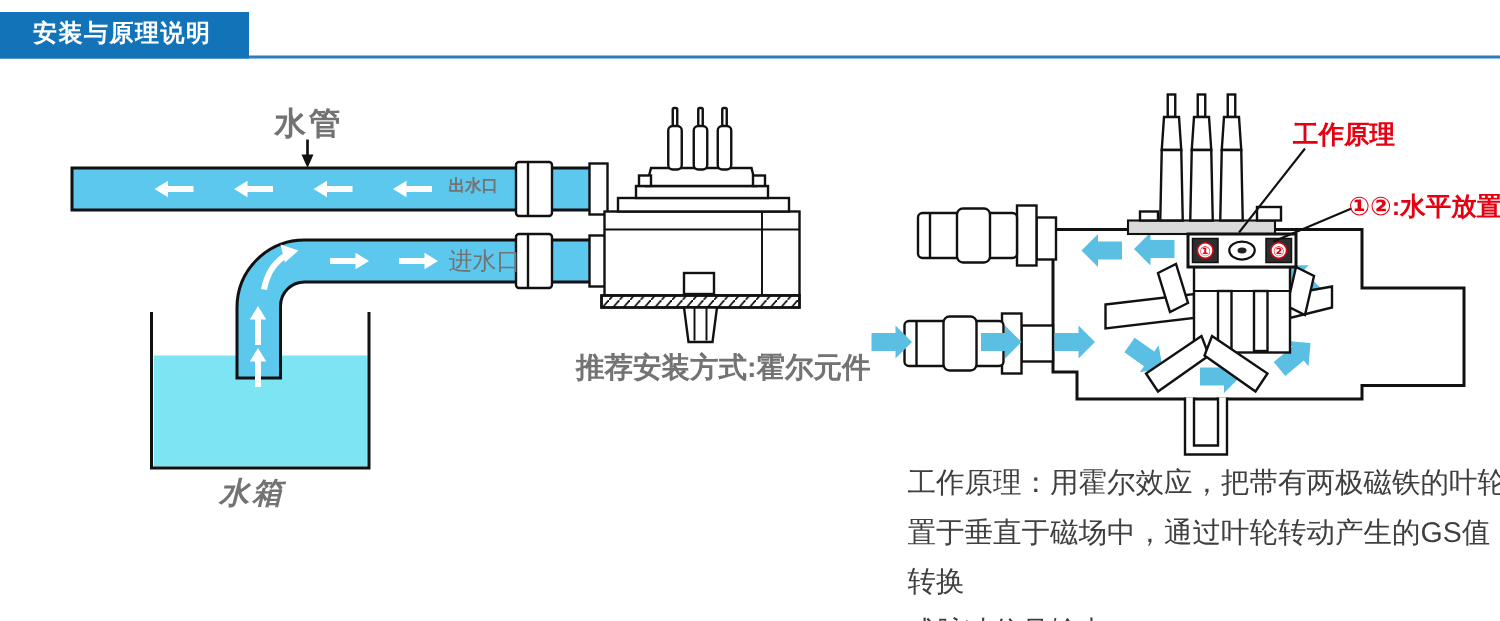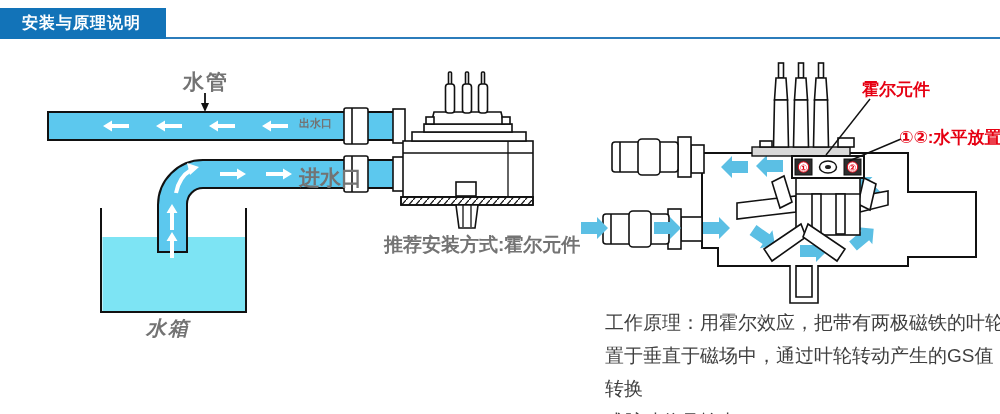--- a/index.html
+++ b/index.html
@@ -11,21 +11,21 @@
   #banner{
     left:0;top:8px;width:166px;height:31px;background:var(--banner,#1273b8);
     color:#fff;font-size:16px;font-weight:bold;line-height:29px;padding-left:22px;
     box-sizing:border-box;letter-spacing:1px;z-index:3;
   }
   #divider{left:0;top:37px;width:1000px;height:2px;background:var(--divider,#2b7cbb);z-index:2;}
   svg{position:absolute;left:0;top:0;z-index:1;}
   .lbl{position:absolute;color:#737373;z-index:4;white-space:nowrap;}
   .lbl-pipe{left:183px;top:68px;font-size:21px;font-weight:bold;letter-spacing:2px;}
   .lbl-outlet{left:299px;top:116px;font-size:11px;font-weight:bold;}
-  .lbl-inlet{left:299px;top:164px;font-size:21px;font-weight:bold;}
+  .lbl-inlet{left:299px;top:164px;font-size:16px;font-weight:normal;}
   .lbl-tank{left:146px;top:315px;font-size:20px;font-weight:bold;letter-spacing:2px;font-style:italic;}
   .lbl-caption{left:384px;top:232px;font-size:19px;font-weight:bold;}
   .lbl-red{color:var(--red-label,#e60012);font-size:17px;font-weight:bold;}
   .lbl-hall{left:862px;top:78px;}
   .lbl-magnet{left:899px;top:126px;}
   #principle-text{left:605px;top:306px;width:400px;font-size:19px;line-height:33px;color:var(--body-text,#3f3f3f);z-index:4;}
   
   .pipe-f{fill:var(--pipe,#5cc8ee);stroke:#111;stroke-width:2;}
   .water-f{fill:var(--water,#7de4f4);}
   .tank-s{fill:none;stroke:#111;stroke-width:2;}
@@ -208,20 +208,20 @@
     <line x1="870" y1="99" x2="826" y2="155" stroke="#111" stroke-width="1.4"></line>
     <line x1="901" y1="139" x2="849" y2="161" stroke="#111" stroke-width="1.4"></line>
   </g>
 </svg>
 
 <div class="lbl lbl-pipe">水管</div>
 <div class="lbl lbl-outlet">出水口</div>
 <div class="lbl lbl-inlet">进水口</div>
 <div class="lbl lbl-tank">水箱</div>
 <div class="lbl lbl-caption">推荐安装方式:霍尔元件</div>
-<div class="lbl lbl-red lbl-hall">霍尔元件</div>
+<div class="lbl lbl-red lbl-hall">工作原理</div>
 <div class="lbl lbl-red lbl-magnet">①②:水平放置</div>
 
 <div id="principle-text" class="abs">
   <div>工作原理：用霍尔效应，把带有两极磁铁的叶轮</div>
   <div>置于垂直于磁场中，通过叶轮转动产生的GS值转换</div>
   <div>成脉冲信号输出。</div>
 </div>
 
 </body></html>

